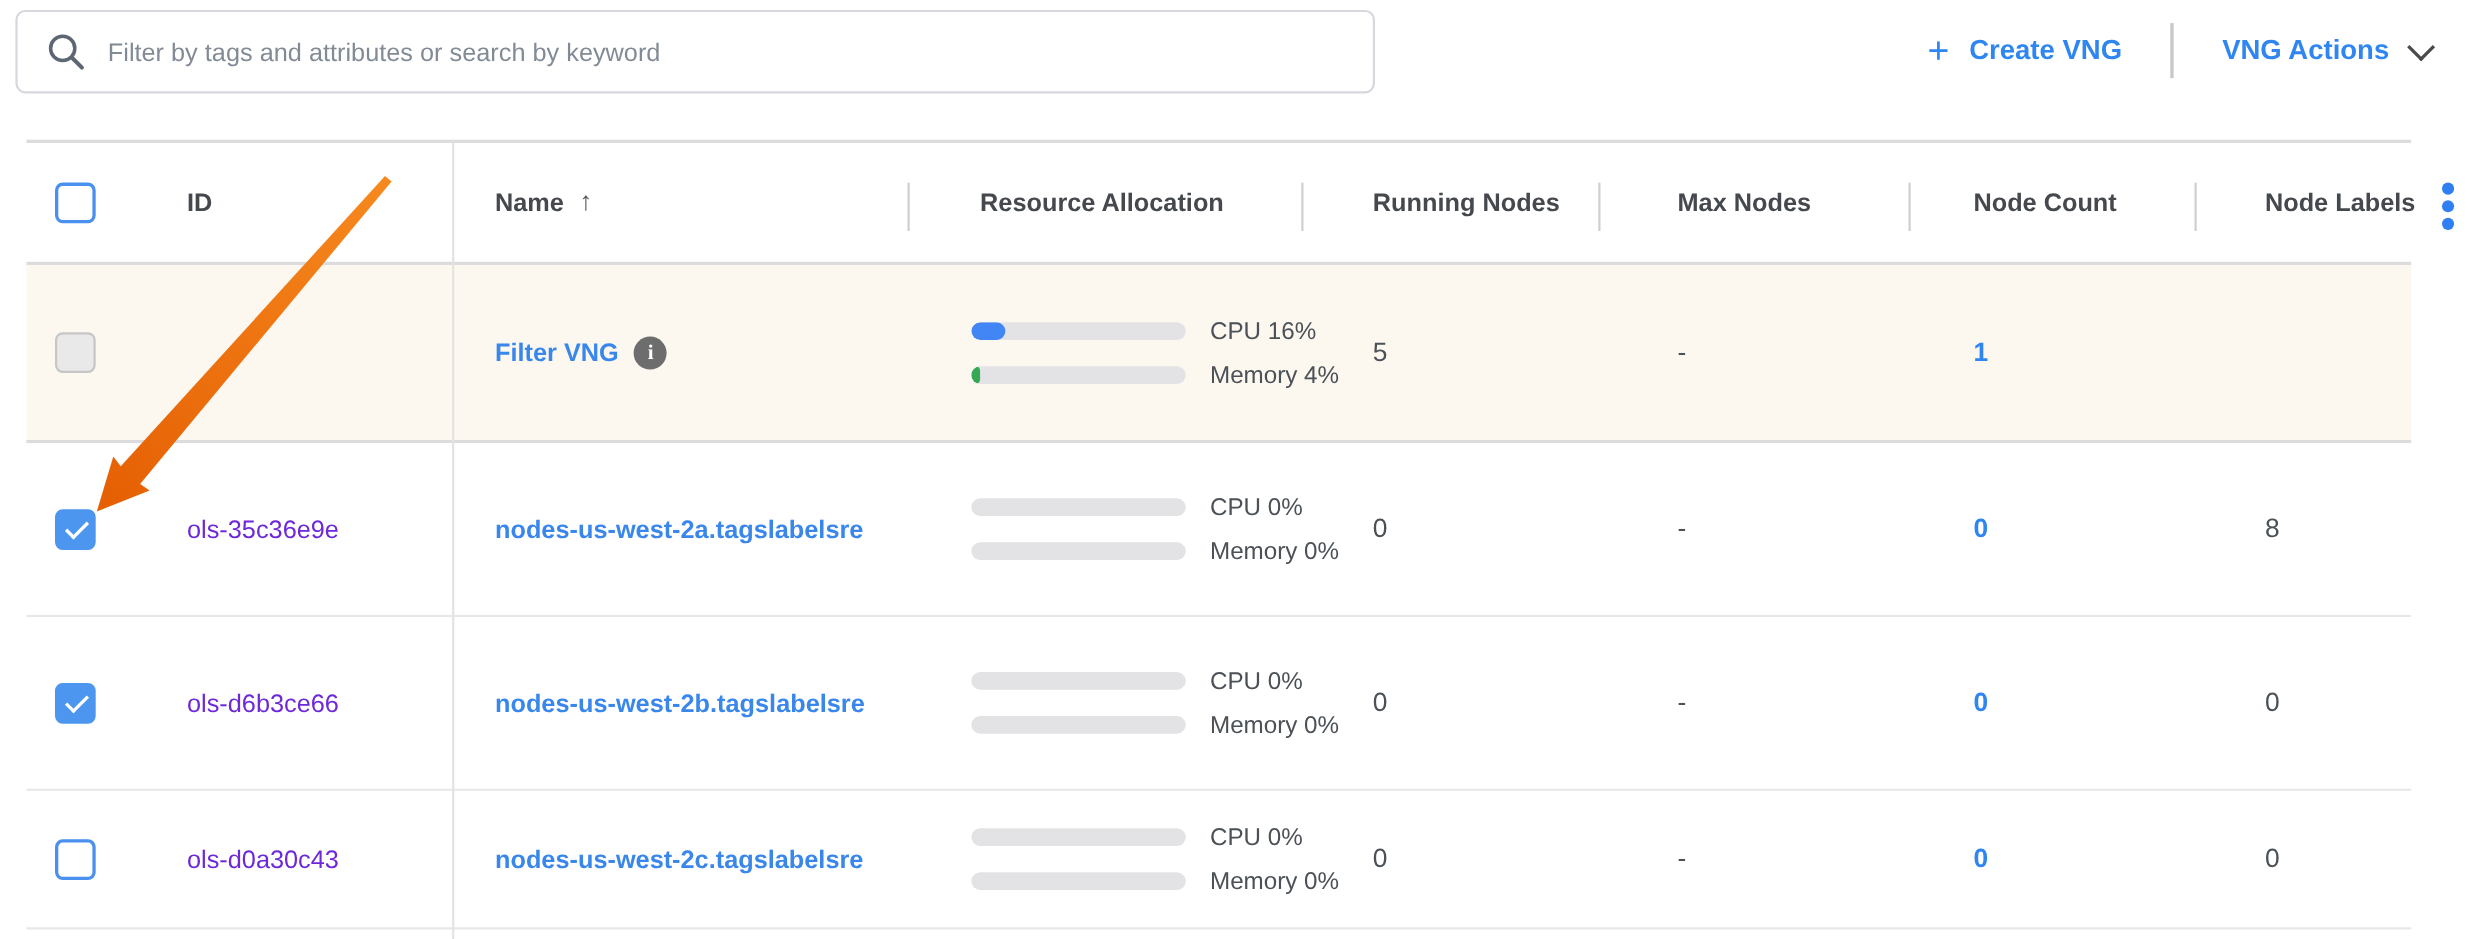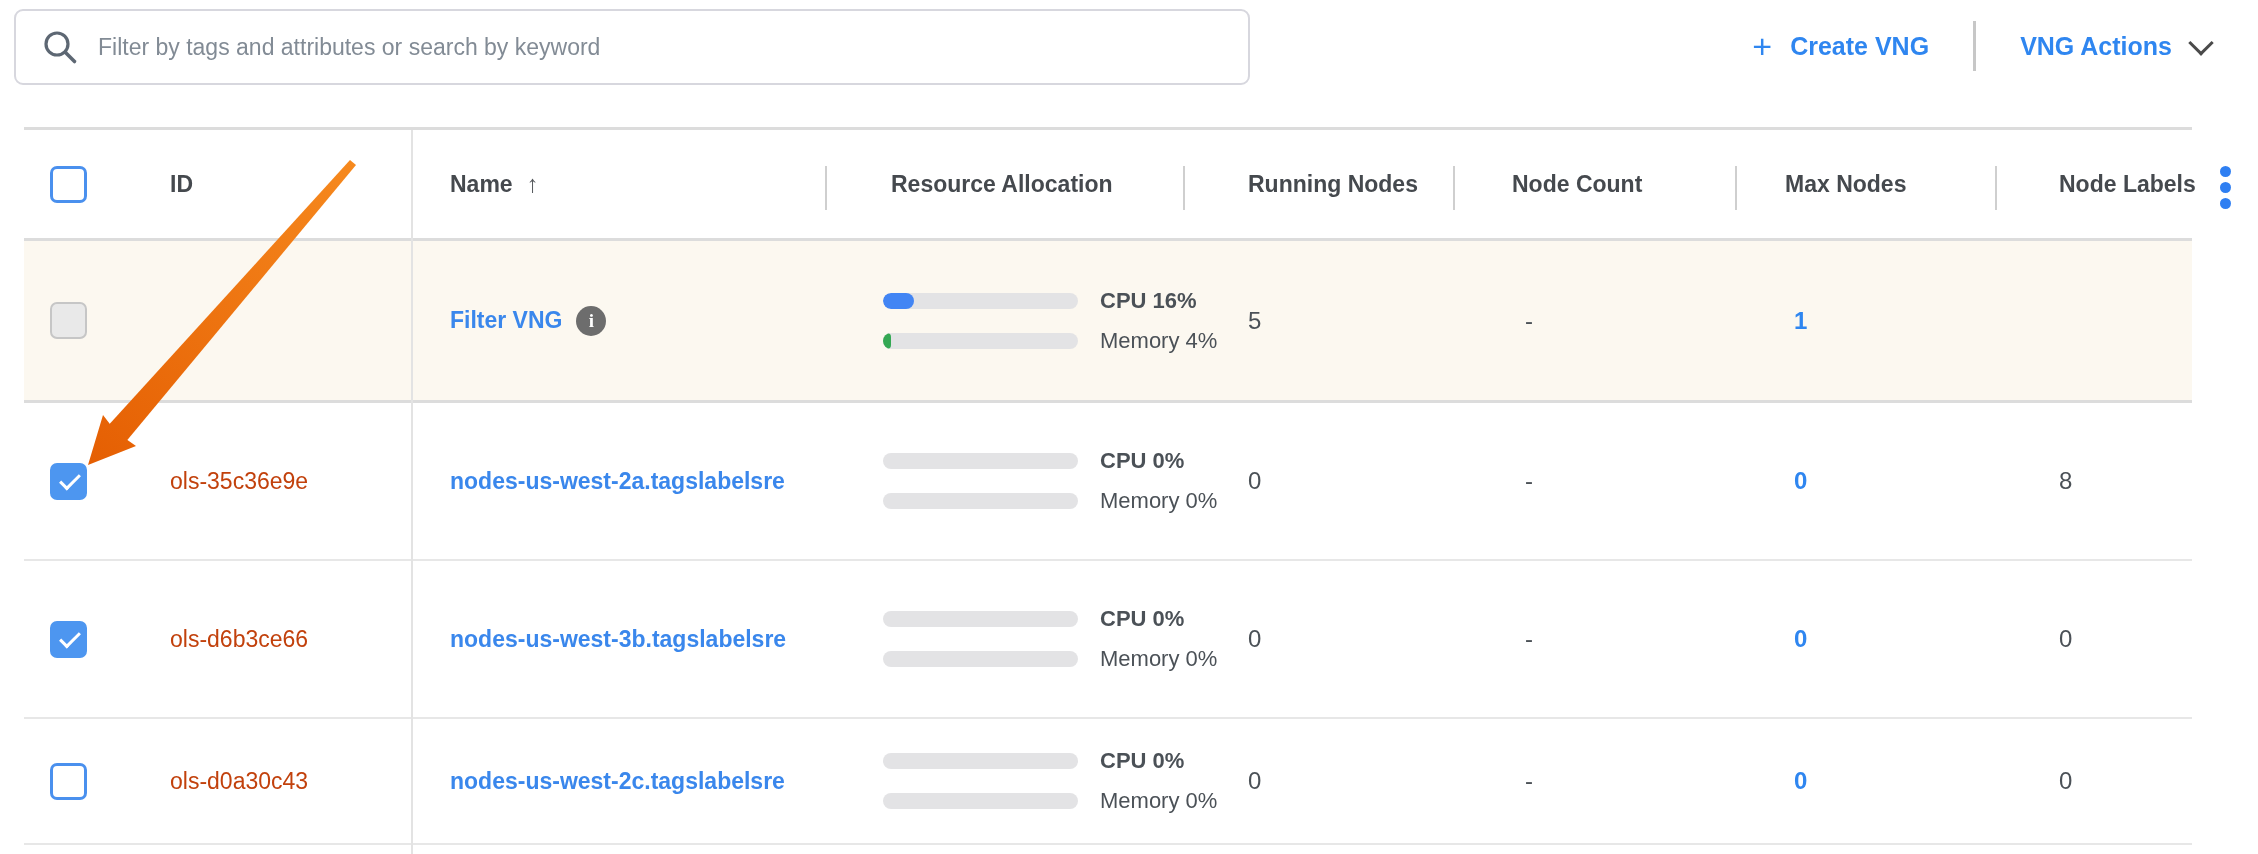--- a/index.html
+++ b/index.html
@@ -40,39 +40,39 @@
   .c-max{width:282px;padding-left:44px;}
   .c-count{width:260px;padding-left:31px;}
   .c-labels{width:197px;padding-left:36px;}
 
   .hlabel{font-size:23px;font-weight:700;color:#45494e;white-space:nowrap;}
   .sort-arrow{font-size:24px;color:#55585c;margin-left:14px;font-weight:400;}
   .hdiv{position:absolute;top:36px;width:2px;height:44px;background:#cfcfcf;}
   .hdiv1{left:801px;} .hdiv2{left:1159px;} .hdiv3{left:1429px;} .hdiv4{left:1711px;} .hdiv5{left:1971px;}
 
   .cellval{font-size:24px;color:#4b5157;white-space:nowrap;}
-  .idval{font-size:23px;color:#c2410c;white-space:nowrap;}
+  .idval{font-size:23px;color:#6d28d9;white-space:nowrap;}
   .namelink{font-size:23px;font-weight:700;color:#3a87ec;white-space:nowrap;cursor:pointer;}
   .countlink{font-size:24px;font-weight:700;color:#2f86f0;cursor:pointer;}
 
   .info-badge{display:inline-flex;align-items:center;justify-content:center;width:30px;height:30px;
     border-radius:50%;background:#6d6d6d;color:#fff;font-size:19px;font-weight:700;margin-left:14px;
     font-family:"Liberation Serif","DejaVu Serif",serif;}
 
   
   .cb{width:37px;height:37px;border-radius:7px;box-sizing:border-box;cursor:pointer;position:relative;}
   .cb-plain{background:#fff;border:3px solid #4a90ee;}
   .cb-disabled{background:#e9e9e9;border:2px solid #c6c6c6;cursor:default;}
   .cb-checked{background:#4d96f0;border:3px solid #4d96f0;}
   .cb-checked::after{content:"";position:absolute;left:7px;top:8px;width:17px;height:8px;
     border-left:3.5px solid #fff;border-bottom:3.5px solid #fff;transform:rotate(-45deg);}
 
   
   .bar-row{position:absolute;left:30px;display:flex;align-items:center;height:16px;}
-  .bar-row.cpu{top:calc(50% - 28px);font-weight:bold;}
+  .bar-row.cpu{top:calc(50% - 28px);}
   .bar-row.mem{top:calc(50% + 12px);}
   .bar-track{width:195px;height:16px;border-radius:8px;background:#e3e3e5;overflow:hidden;}
   .bar-fill{height:100%;border-radius:8px;}
   .fill-cpu{background:#4285f4;}
   .fill-mem{background:#34a853;}
   .bar-label{margin-left:22px;font-size:22px;color:#4b5157;white-space:nowrap;}
 
   
   .kebab{position:absolute;left:2220px;top:166px;display:flex;flex-direction:column;gap:5px;cursor:pointer;}
   .kebab i{width:11px;height:11px;border-radius:50%;background:#2f7ff2;}
@@ -120,25 +120,25 @@
       <div class="cell c-name">
         <span class="hlabel">Name</span>
         <span class="sort-arrow">↑</span>
       </div>
       <div class="cell c-resource" style="padding-left:38px;">
           <span class="hlabel">Resource Allocation</span>
         </div>
       <div class="cell c-pods">
           <span class="hlabel">Running Nodes</span>
         </div>
+      <div class="cell c-max">
+          <span class="hlabel">Max Nodes</span>
+        </div>
       <div class="cell c-count">
           <span class="hlabel">Node Count</span>
-        </div>
-      <div class="cell c-max">
-          <span class="hlabel">Max Nodes</span>
         </div>
       <div class="cell c-labels">
           <span class="hlabel">Node Labels</span>
         </div>
       <div class="hdiv hdiv1"></div>
       <div class="hdiv hdiv2"></div>
       <div class="hdiv hdiv3"></div>
       <div class="hdiv hdiv4"></div>
       <div class="hdiv hdiv5"></div>
     </div>
@@ -221,21 +221,21 @@
     </div>
 
     <div class="trow r3">
       <div class="cell c-select">
           <div class="cb cb-checked"></div>
         </div>
       <div class="cell c-id">
           <span class="idval">ols-d6b3ce66</span>
         </div>
       <div class="cell c-name">
-          <span class="namelink">nodes-us-west-3b.tagslabelsre</span>
+          <span class="namelink">nodes-us-west-2b.tagslabelsre</span>
         </div>
       <div class="cell c-resource">
         <div class="bar-row cpu">
             <span class="bar-track">
               <span class="bar-fill fill-cpu" style="display: block; width: 0%;"></span>
             </span>
             <span class="bar-label">CPU 0%</span>
           </div>
         <div class="bar-row mem">
             <span class="bar-track">

